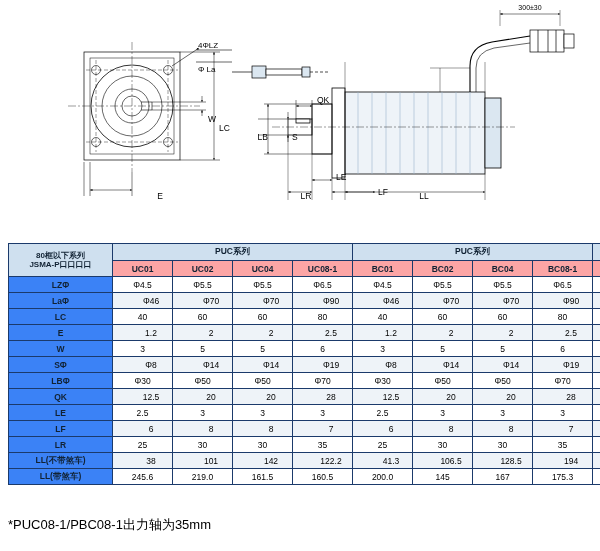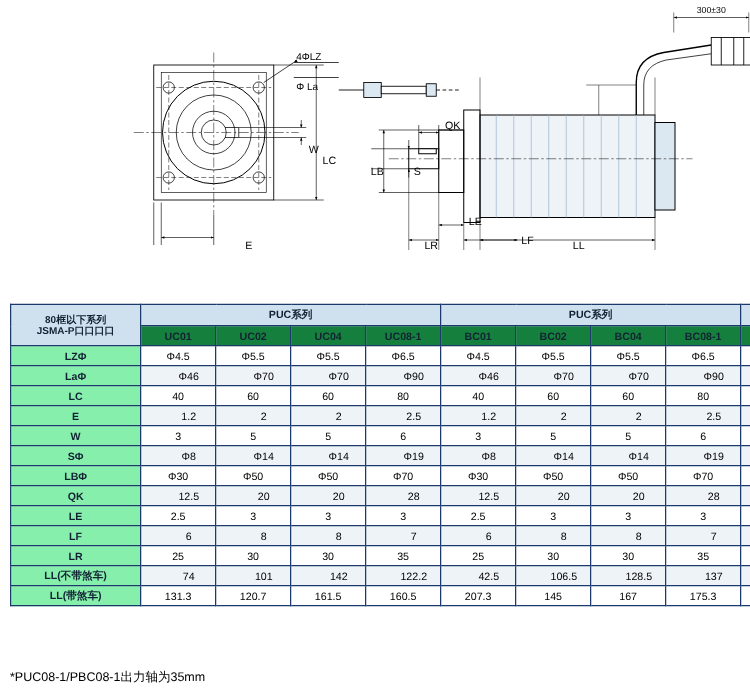--- a/index.html
+++ b/index.html
@@ -5,40 +5,40 @@
   html,body{margin:0;padding:0;}
   body{
     width:600px;height:551px;
     background:#ffffff;
     font-family:"Liberation Sans", sans-serif;
     font-size:9px;
     color:#000;
     position:relative;
     overflow:hidden;
   }
-  #drawing{position:absolute;left:0;top:0;width:532px;height:235px;padding-left:39px;}
+  #drawing{position:absolute;left:0;top:0;width:532px;height:235px;}
   #tablewrap{position:absolute;left:8px;top:243px;width:584px;}
   table{border-collapse:collapse;width:584px;table-layout:fixed;}
   td,th{
     border:1px solid #1b3a6b;
     text-align:center;
     vertical-align:middle;
     height:15px;
     font-size:8.5px;
     font-weight:bold;
     color:#123;
     padding:0;
   }
-  th{background:#15803d;}
-  td.rowhead{background:#86efac;}
+  th{background:#fca5a5;}
+  td.rowhead{background:#3b82f6;}
   td.val{background:#ffffff;font-weight:normal;color:#000;}
   tr.alt td.val{background:#eef3f8;padding-left:17px;}
   .hdr-top th{background:#cfe0ef;height:16px;}
   .corner{font-size:8px;line-height:1.15;padding:0 2px;text-align:center;}
-  #notes{position:absolute;left:8px;top:516px;font-size:10px;line-height:1.45;margin-top:20px;}
+  #notes{position:absolute;left:8px;top:516px;font-size:13px;line-height:1.45;}
   .note{white-space:nowrap;}
 </style>
 </head>
 <body>
 
 <div id="drawing">
   <svg width="600" height="235" viewBox="0 0 600 235">
     <defs>
       <marker id="arr" markerWidth="6" markerHeight="6" refX="5" refY="2" orient="auto">
         <path d="M0,0 L5,2 L0,4 z" fill="#000"></path>
@@ -371,37 +371,37 @@
         <td class="val">30</td>
         <td class="val">35</td>
         <td class="val">25</td>
         <td class="val">30</td>
         <td class="val">30</td>
         <td class="val">35</td>
         <td class="val">35</td>
       </tr>
       <tr class="alt">
         <td class="rowhead">LL(不带煞车)</td>
-        <td class="val">74</td>
+        <td class="val">38</td>
         <td class="val">101</td>
         <td class="val">142</td>
         <td class="val">122.2</td>
-        <td class="val">42.5</td>
+        <td class="val">41.3</td>
         <td class="val">106.5</td>
         <td class="val">128.5</td>
-        <td class="val">137</td>
+        <td class="val">194</td>
         <td class="val">147.5</td>
       </tr>
       <tr>
         <td class="rowhead">LL(带煞车)</td>
-        <td class="val">131.3</td>
-        <td class="val">120.7</td>
+        <td class="val">245.6</td>
+        <td class="val">219.0</td>
         <td class="val">161.5</td>
         <td class="val">160.5</td>
-        <td class="val">207.3</td>
+        <td class="val">200.0</td>
         <td class="val">145</td>
         <td class="val">167</td>
         <td class="val">175.3</td>
         <td class="val">182.5</td>
       </tr>
     </tbody>
   </table>
 </div>
 
 <div id="notes">

